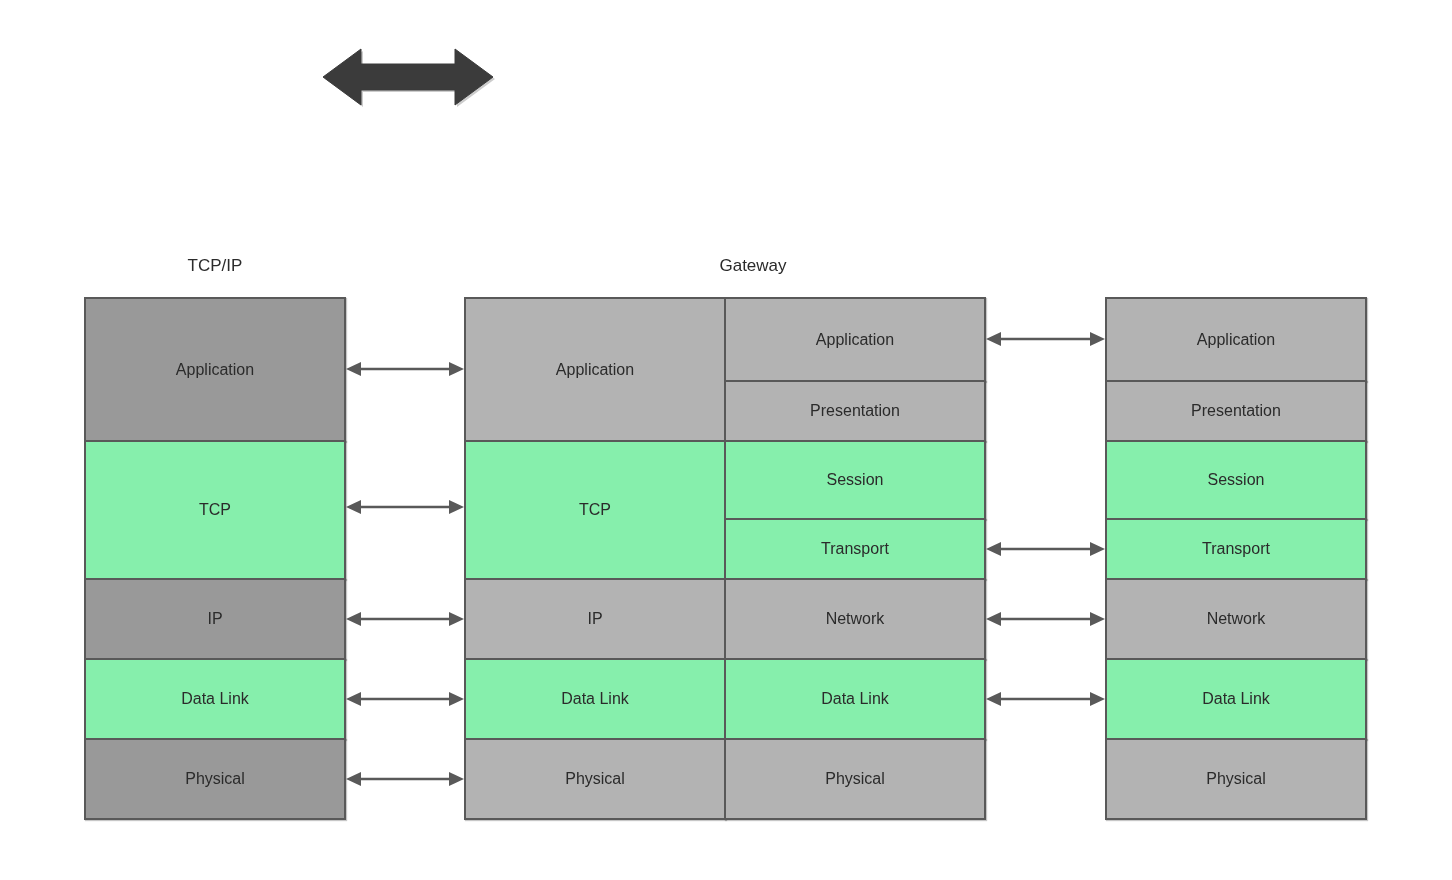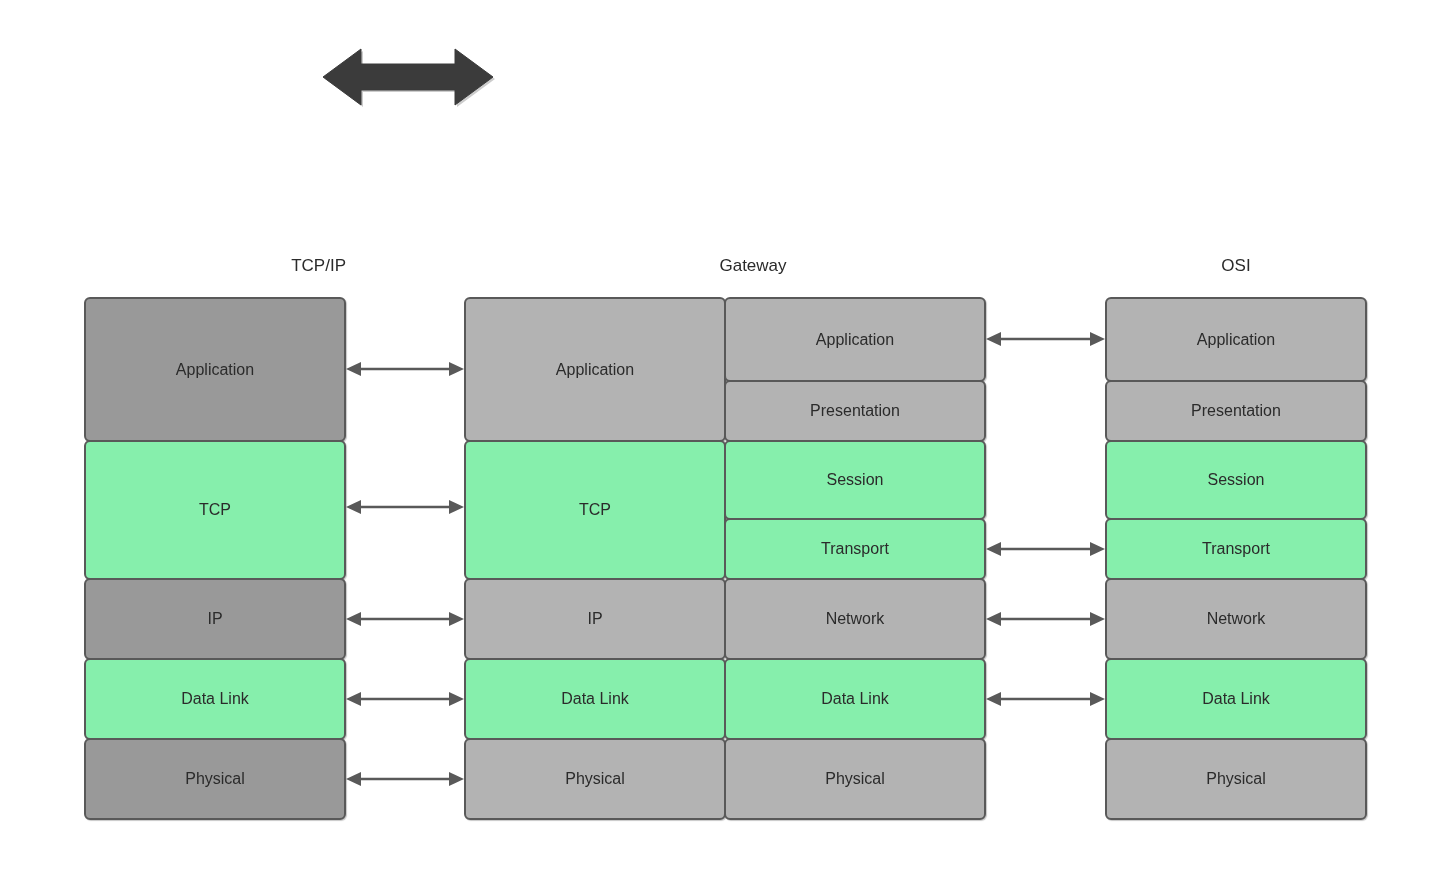--- a/index.html
+++ b/index.html
@@ -24,21 +24,21 @@
     color: #2b2b2b;
     white-space: nowrap;
     line-height: 20px;
   }
 
   
   .layer {
     position: absolute;
     box-sizing: border-box;
     border: 2px solid #595959;
-    border-radius: 6px;
+    border-radius: 0;
     display: flex;
     align-items: center;
     justify-content: center;
     font-size: 16px;
     color: #2b2b2b;
     white-space: nowrap;
     box-shadow: 1px 1px 1px rgba(0,0,0,0.22);
   }
   .fill-dark  { background: #999999; }
   .fill-light { background: #b3b3b3; }
@@ -55,25 +55,24 @@
 
 <div id="canvas">
 
   <svg class="block-arrow" style="left:320px; top:46px;" width="176" height="62" viewBox="0 0 176 62">
     <g transform="translate(3,3)">
       <polygon points="0,28 38,0 38,15 132,15 132,0 170,28 132,56 132,41 38,41 38,56" fill="rgba(0,0,0,0.20)" transform="translate(2,2)"></polygon>
       <polygon points="0,28 38,0 38,15 132,15 132,0 170,28 132,56 132,41 38,41 38,56" fill="#3b3b3b" stroke="#3b3b3b" stroke-width="1" stroke-linejoin="round"></polygon>
     </g>
   </svg>
 
-  <div class="col-title" style="left:84px; top:256px; width:262px;text-align:right;">TCP/IP</div>
+  <div class="col-title" style="left:84px; top:256px; width:262px;">TCP/IP</div>
 
   <div class="col-title" style="left:492px; top:256px; width:522px;">Gateway</div>
 
-  <div class="col-title" style="left:1105px; top:256px; width:262px;">OSI</div>
 
   <div class="layer fill-dark" style="left:84px; top:297px; width:262px; height:145px;">Application</div>
 
   <div class="layer fill-white" style="left:84px; top:440px; width:262px; height:140px;">TCP</div>
 
   <div class="layer fill-dark" style="left:84px; top:578px; width:262px; height:82px;">IP</div>
 
   <div class="layer fill-white" style="left:84px; top:658px; width:262px; height:82px;">Data Link</div>
 
   <div class="layer fill-dark" style="left:84px; top:738px; width:262px; height:82px;">Physical</div>

